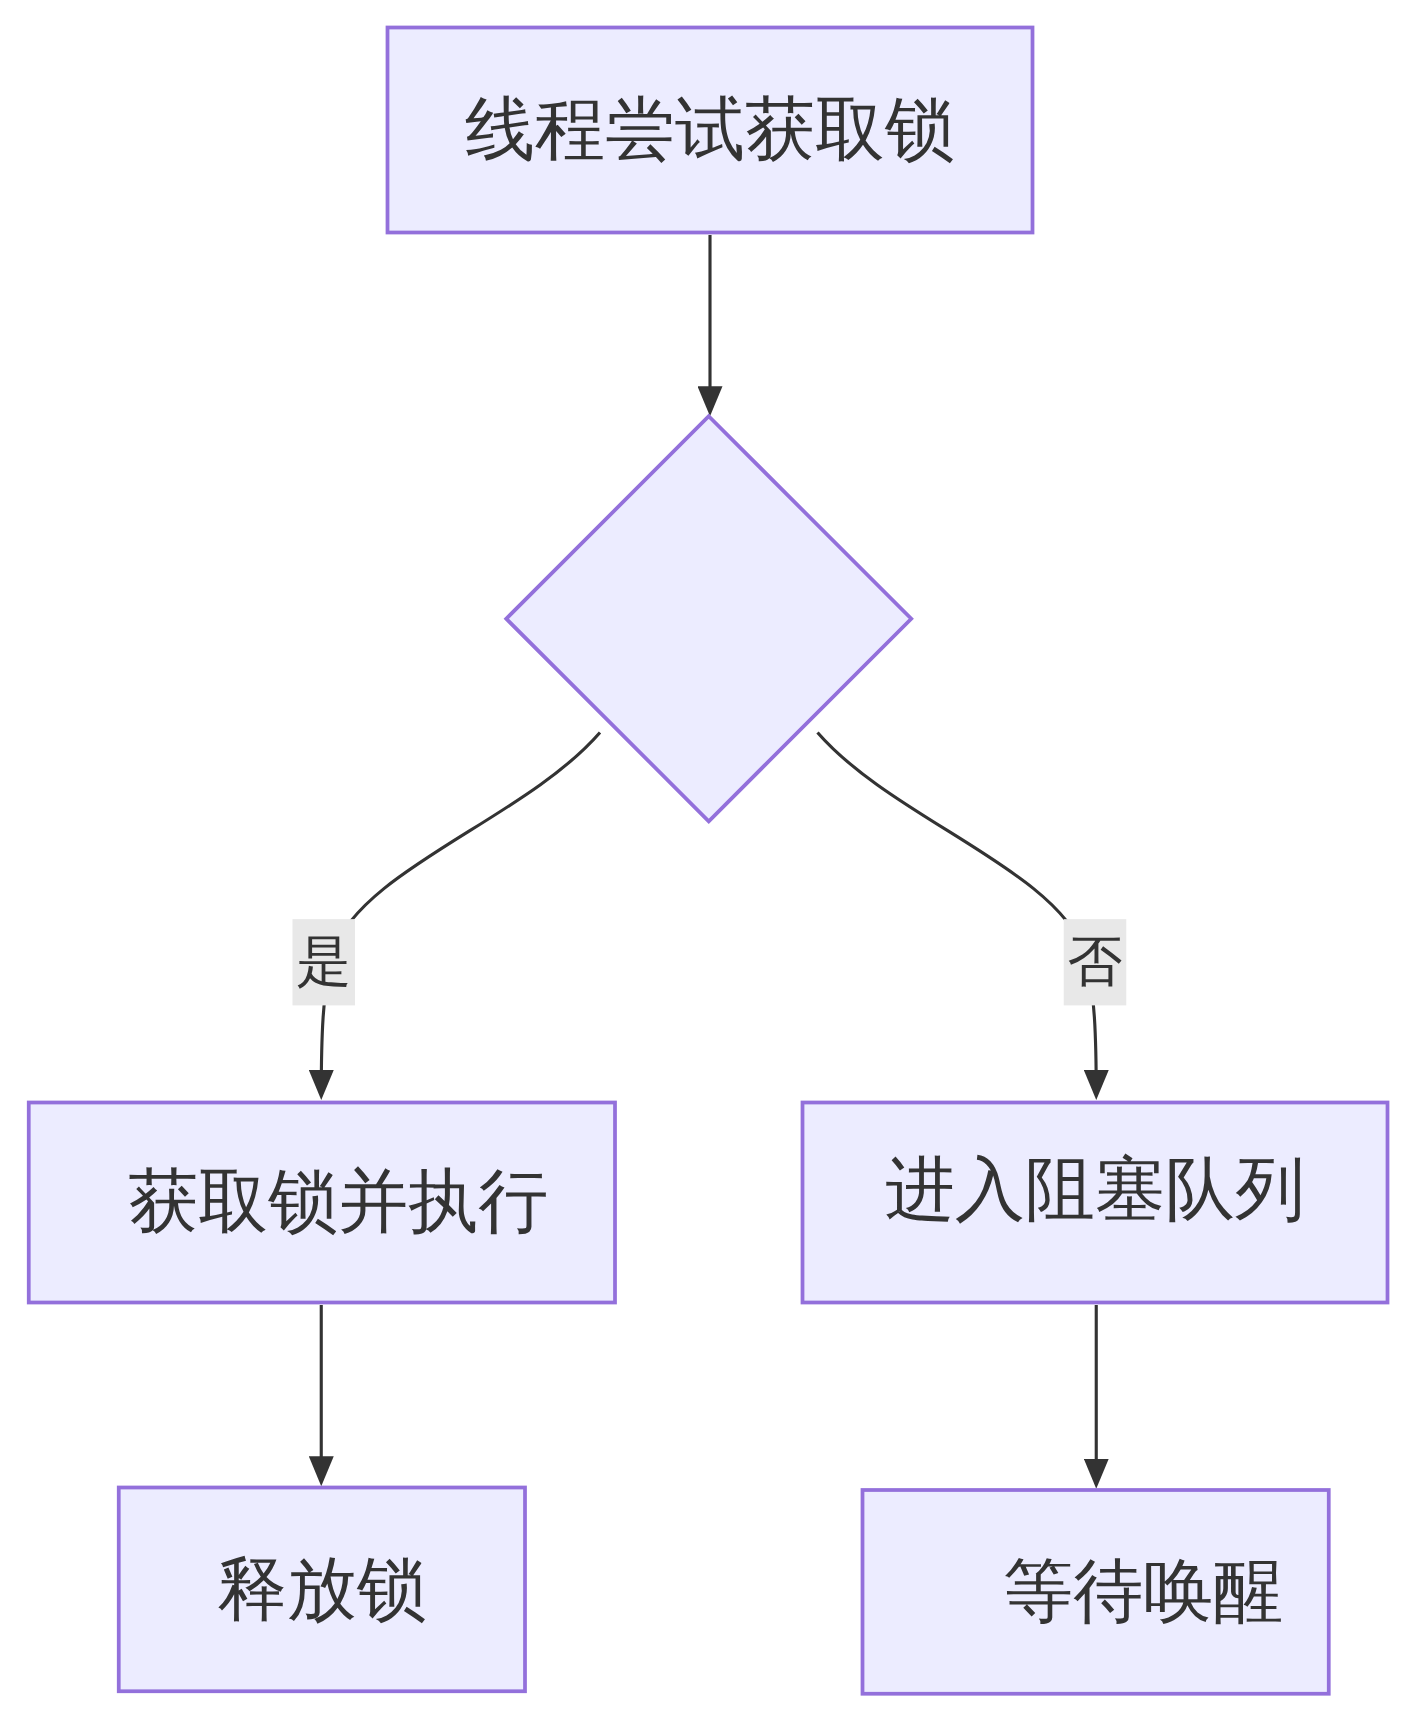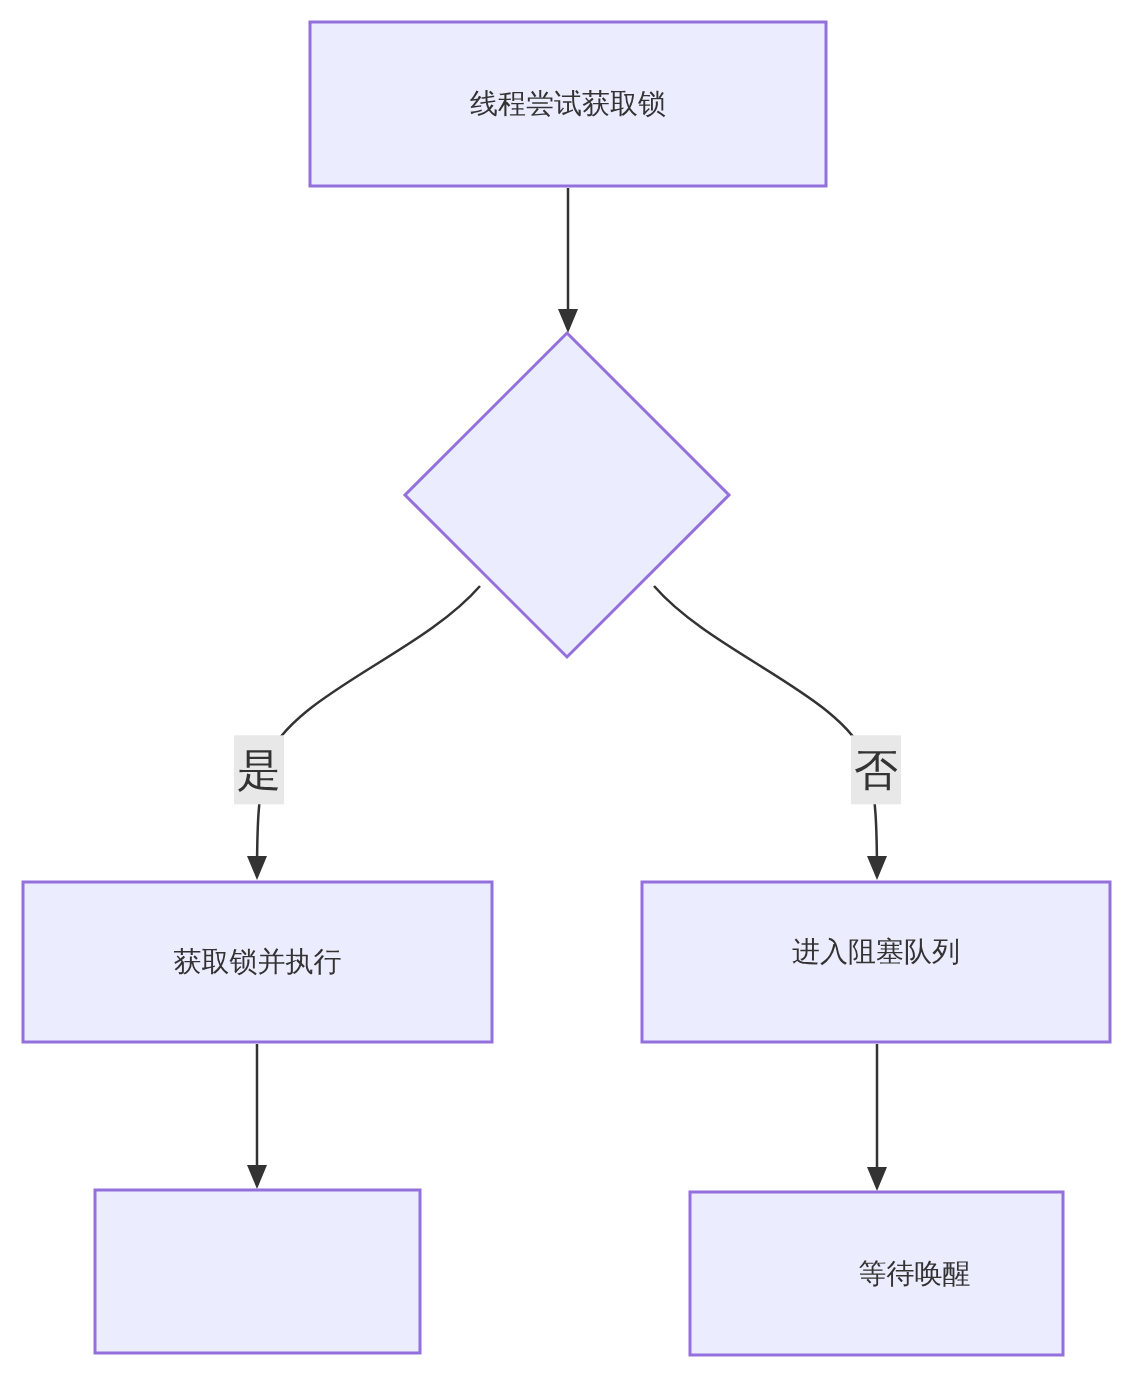--- a/index.html
+++ b/index.html
@@ -31,21 +31,21 @@
     fill: #ECECFF;
     stroke: #9370DB;
     stroke-width: 3px;
   }
   .node-label {
     position: absolute;
     display: flex;
     align-items: center;
     justify-content: center;
     text-align: center;
-    font-size: 28px;
+    font-size: 56px;
     color: #333333;
     white-space: nowrap;
     pointer-events: none;
   }
   .edge-label {
     position: absolute;
     transform: translate(-50%, -50%);
     background: #e8e8e8;
     color: #333333;
     font-size: 44px;
@@ -81,24 +81,25 @@
       <rect class="node-shape" x="23" y="882" width="469" height="160"></rect>
       <rect class="node-shape" x="642" y="882" width="468" height="160"></rect>
       <rect class="node-shape" x="95" y="1190" width="325" height="163"></rect>
       <rect class="node-shape" x="690" y="1192" width="373" height="163"></rect>
     </g>
   </svg>
 
   <div class="node-label" style="left:310px; top:22px; width:516px; height:164px;">线程尝试获取锁</div>
 
 
-  <div class="node-label" style="left:23px; top:882px; width:469px; height:160px;">获取锁并执行</div>
+  <div class="node-label" style="left:23px; top:882px; width:469px; height:160px;padding-left:13px;">获取锁并执行</div>
 
   <div class="node-label" style="left:642px; top:882px; width:468px; height:140px;">进入阻塞队列</div>
 
+  <div class="node-label" style="left:95px; top:1190px; width:325px; height:163px;">释放锁</div>
 
   <div class="node-label" style="left:728px; top:1192px; width:373px; height:163px;">等待唤醒</div>
 
   <div class="edge-label" style="left:259px; top:770px;">是</div>
 
   <div class="edge-label" style="left:876px; top:770px;">否</div>
 
 </div>
 
 </body></html>

